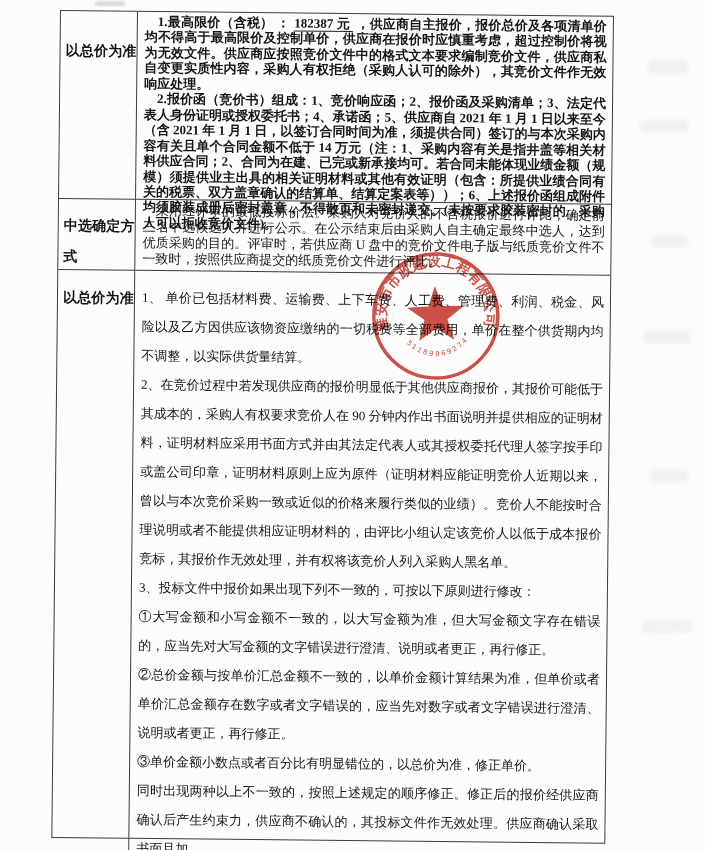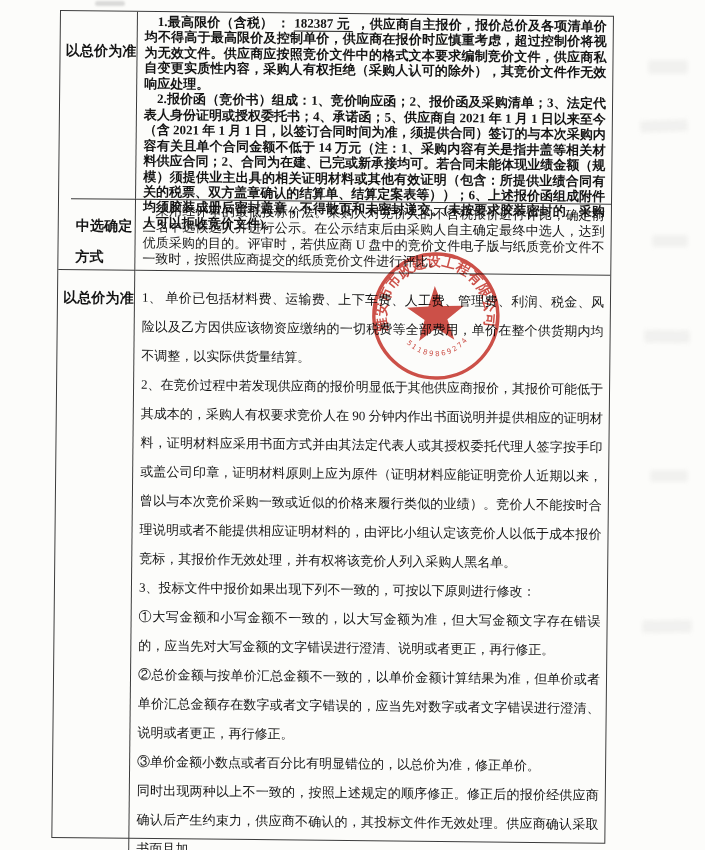--- a/index.html
+++ b/index.html
@@ -16,21 +16,21 @@
     display:grid;grid-template-columns:77px 1fr;grid-template-rows:187px 71px 1fr;
     border:1.4px solid #3c3c3c;
     background:transparent;
   }
   .cell{box-sizing:border-box;border-color:#3c3c3c;}
   .label-cell{border-right:1.3px solid #3c3c3c;font-weight:700;font-size:14px;
     padding-left:5px;letter-spacing:0.2px;line-height:19px;}
   .content-cell{padding:2px 6px 0 7px;}
   .row-border{border-top:1.3px solid #3c3c3c;}
   .lbl-1{padding-top:30px;}
-  .lbl-2{padding-top:11px;line-height:31px;margin-left:12px;}
+  .lbl-2{padding-top:11px;line-height:31px;}
   .lbl-3{padding-top:18px;}
   .content-cell p{margin:0;text-align:justify;text-justify:inter-ideograph;}
   .r1{font-size:13px;line-height:15.45px;font-weight:700;}
   .r1 p{text-indent:13px;}
   .r2{font-size:13px;line-height:16px;padding-top:3px;}
   .r2 p{text-indent:13px;}
   .r3{font-size:13px;line-height:29px;padding-top:12px;}
   .r3 p{text-indent:0;}
   .u{border-bottom:1px solid #222;padding:0 3px 0 1px;}
   

